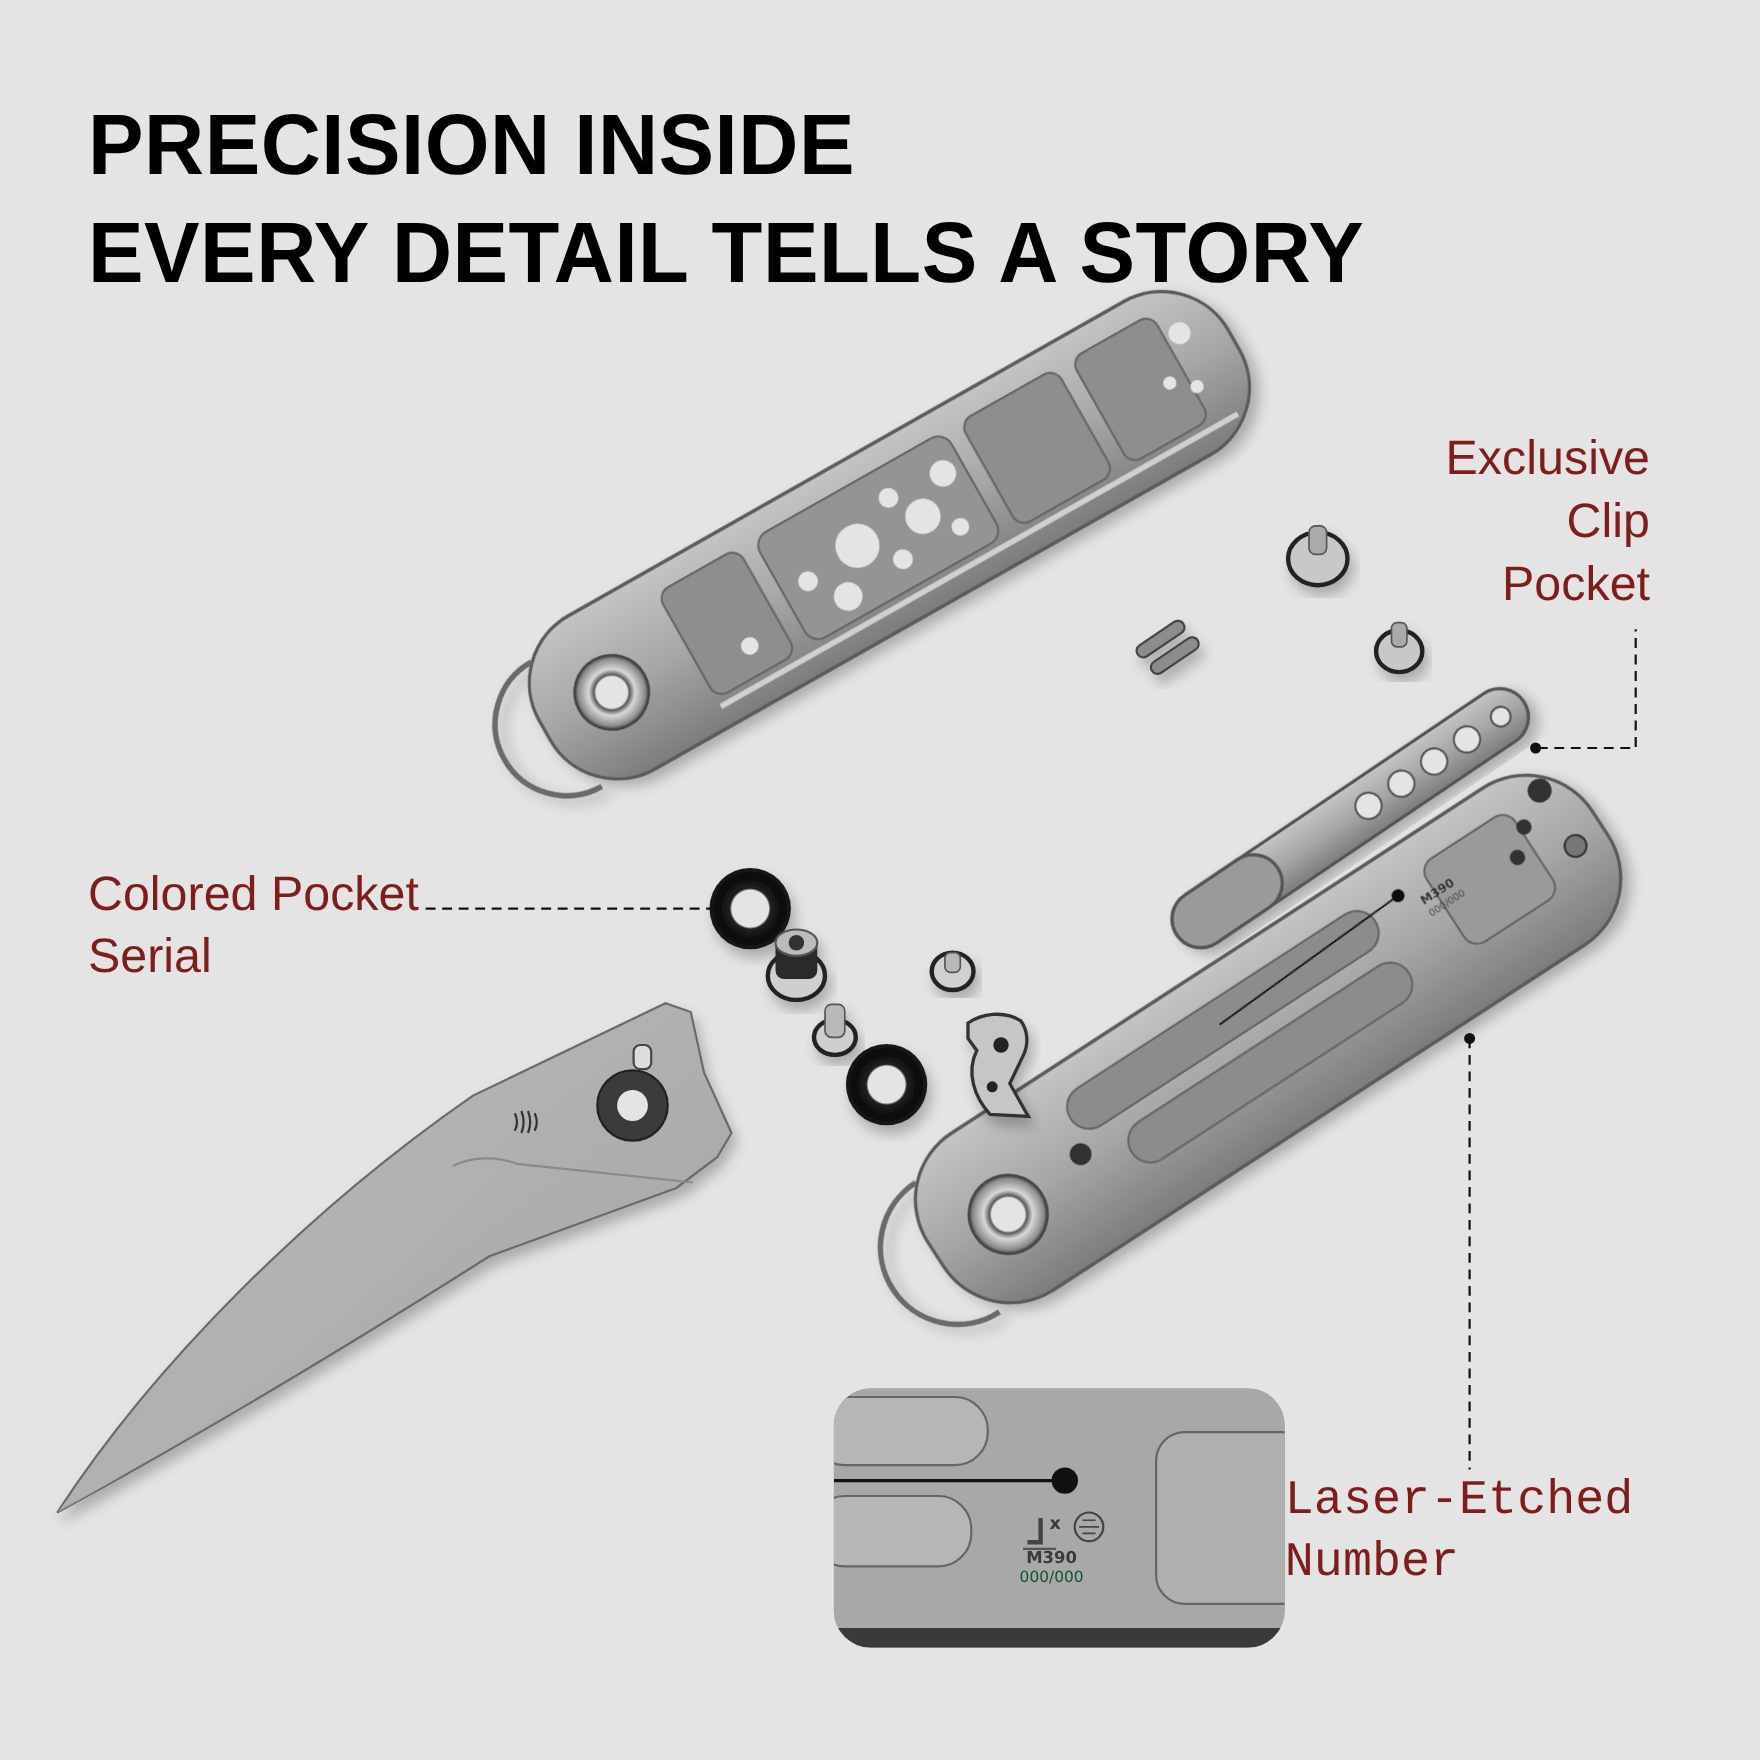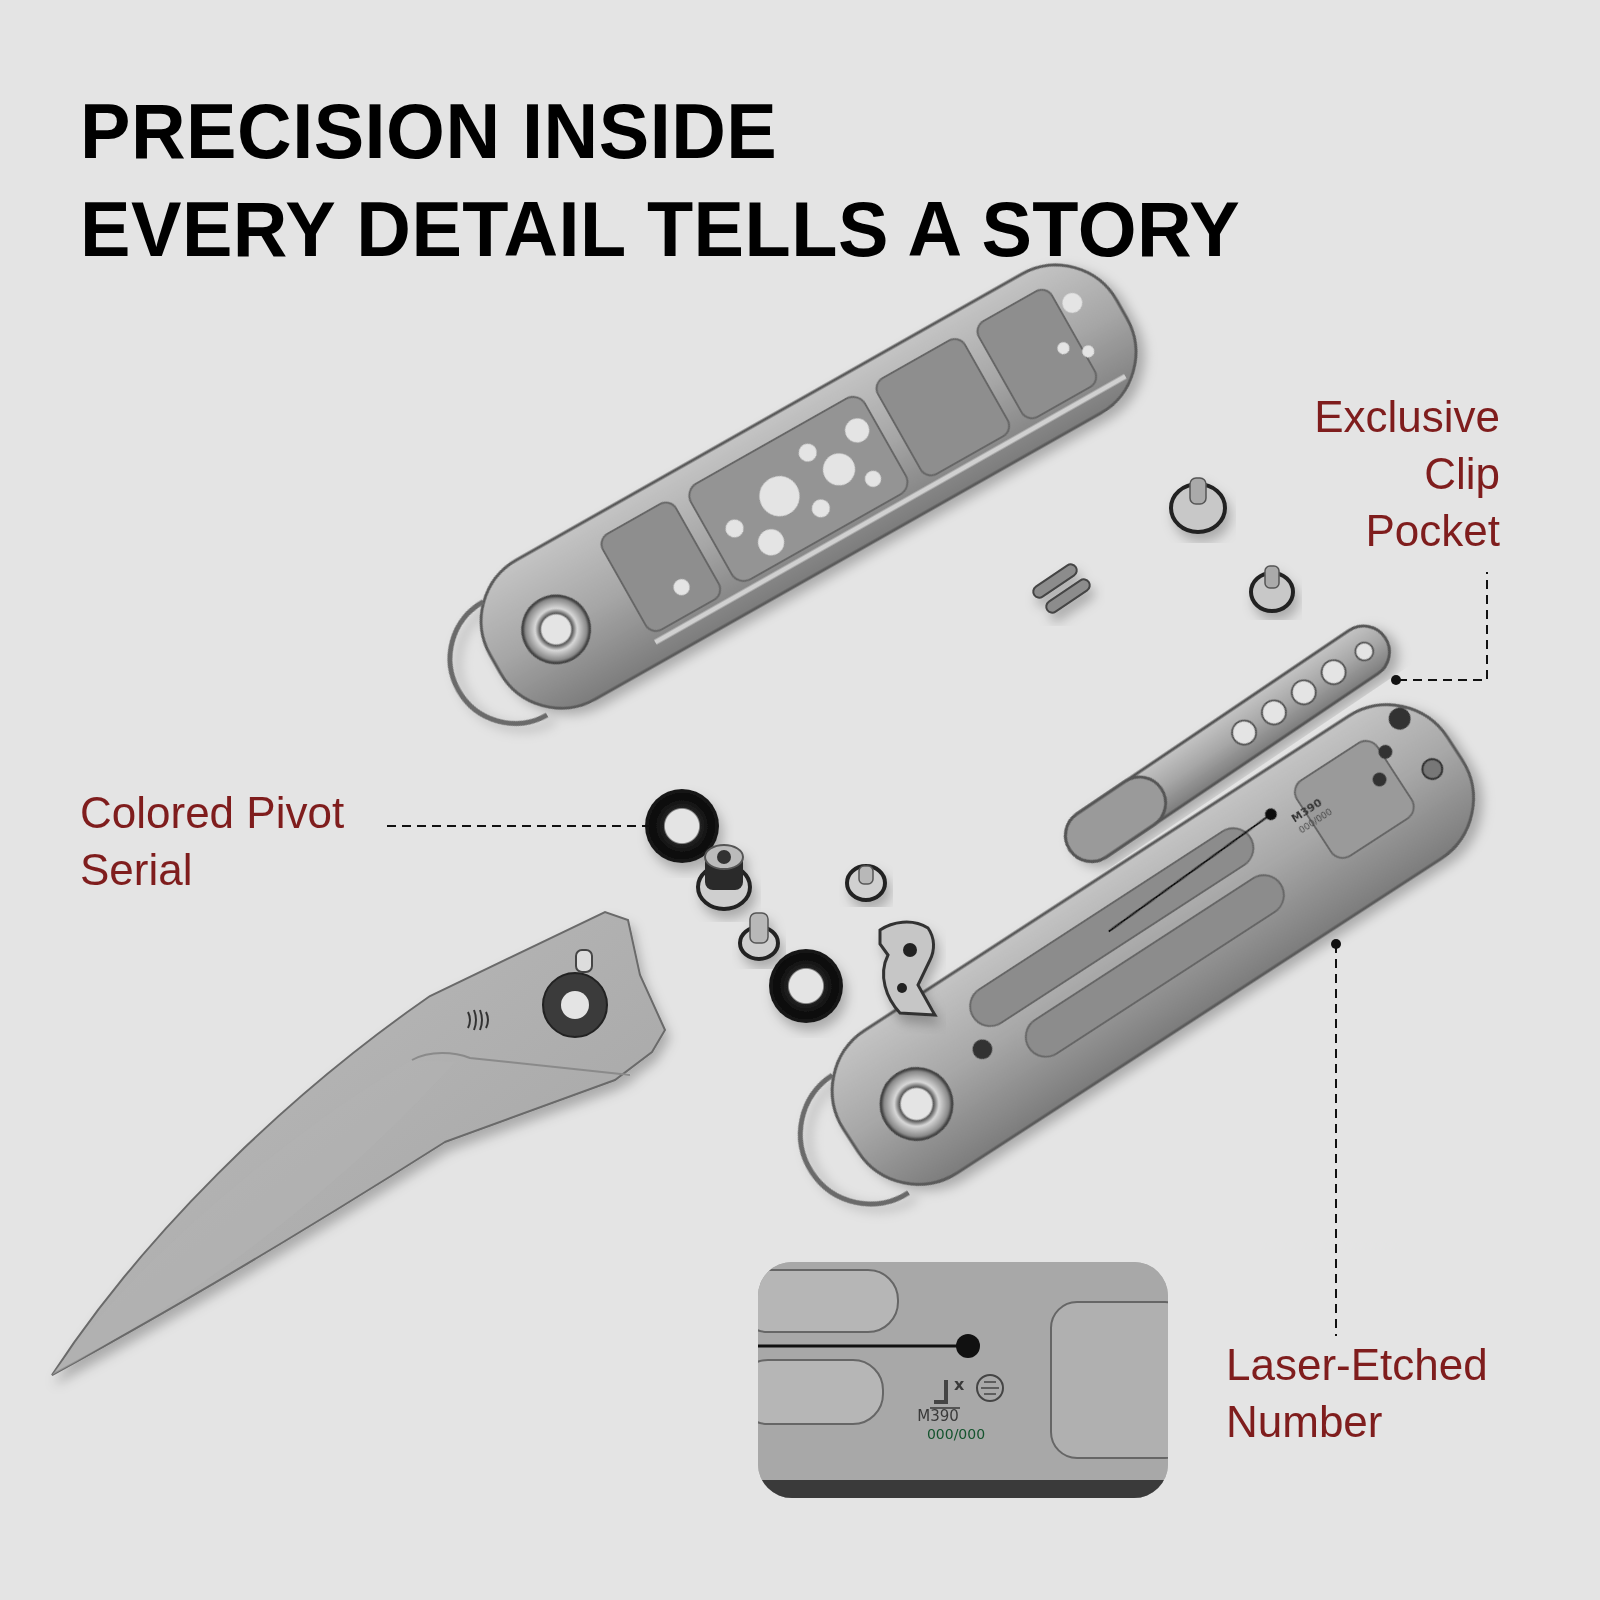--- a/index.html
+++ b/index.html
@@ -19,33 +19,33 @@
   .title div { white-space: nowrap; }
   .callout {
     position: absolute;
     font-family: "Liberation Sans", sans-serif;
     font-size: 44px; line-height: 57px; color: #7f1d1d;
   }
   .callout.right { text-align: right; }
   .callout div { white-space: nowrap; }
   #pocket-clip-label { left: 1250px; top: 388px; width: 250px; }
   #pivot-collar-label { left: 80px; top: 784px; }
-  #serial-label { left: 1226px; top: 1336px; }
+  #serial-label { left: 1168px; top: 1336px; font-family: Liberation Mono, monospace; }
   svg.art { position: absolute; left: 0; top: 0; }
   .inset {
     position: absolute; left: 758px; top: 1262px; width: 410px; height: 236px;
     border-radius: 34px; overflow: hidden;
     background: #a9a9a9;
   }
   .inset svg { position: absolute; left: 0; top: 0; }
   .etch {
     position: absolute; text-align: center;
     font-family: "DejaVu Sans", sans-serif; color: #3a3a3a;
   }
-  .etch.steel { left: 140px; top: 145px; width: 80px; font-weight: 400; font-size: 15px; }
+  .etch.steel { left: 158px; top: 145px; width: 80px; font-weight: 700; font-size: 15px; }
   .etch.serial { left: 156px; top: 164px; width: 84px; font-size: 14px; color: #14532d; }
   .etch.x { left: 196px; top: 113px; font-weight: 700; font-size: 16px; }
 </style>
 </head>
 <body>
 
 <div class="title">
   <div>PRECISION INSIDE</div>
   <div>EVERY DETAIL TELLS A STORY</div>
 </div>
@@ -218,20 +218,20 @@
   <div class="etch serial">000/000</div>
 </div>
 
 <div class="callout right" id="pocket-clip-label">
   <div>Exclusive</div>
   <div>Clip</div>
   <div>Pocket</div>
 </div>
 
 <div class="callout" id="pivot-collar-label">
-  <div>Colored Pivot</div>
+  <div>Colored Pocket</div>
   <div>Serial</div>
 </div>
 
 <div class="callout" id="serial-label">
   <div>Laser-Etched</div>
   <div>Number</div>
 </div>
 
 </body></html>

